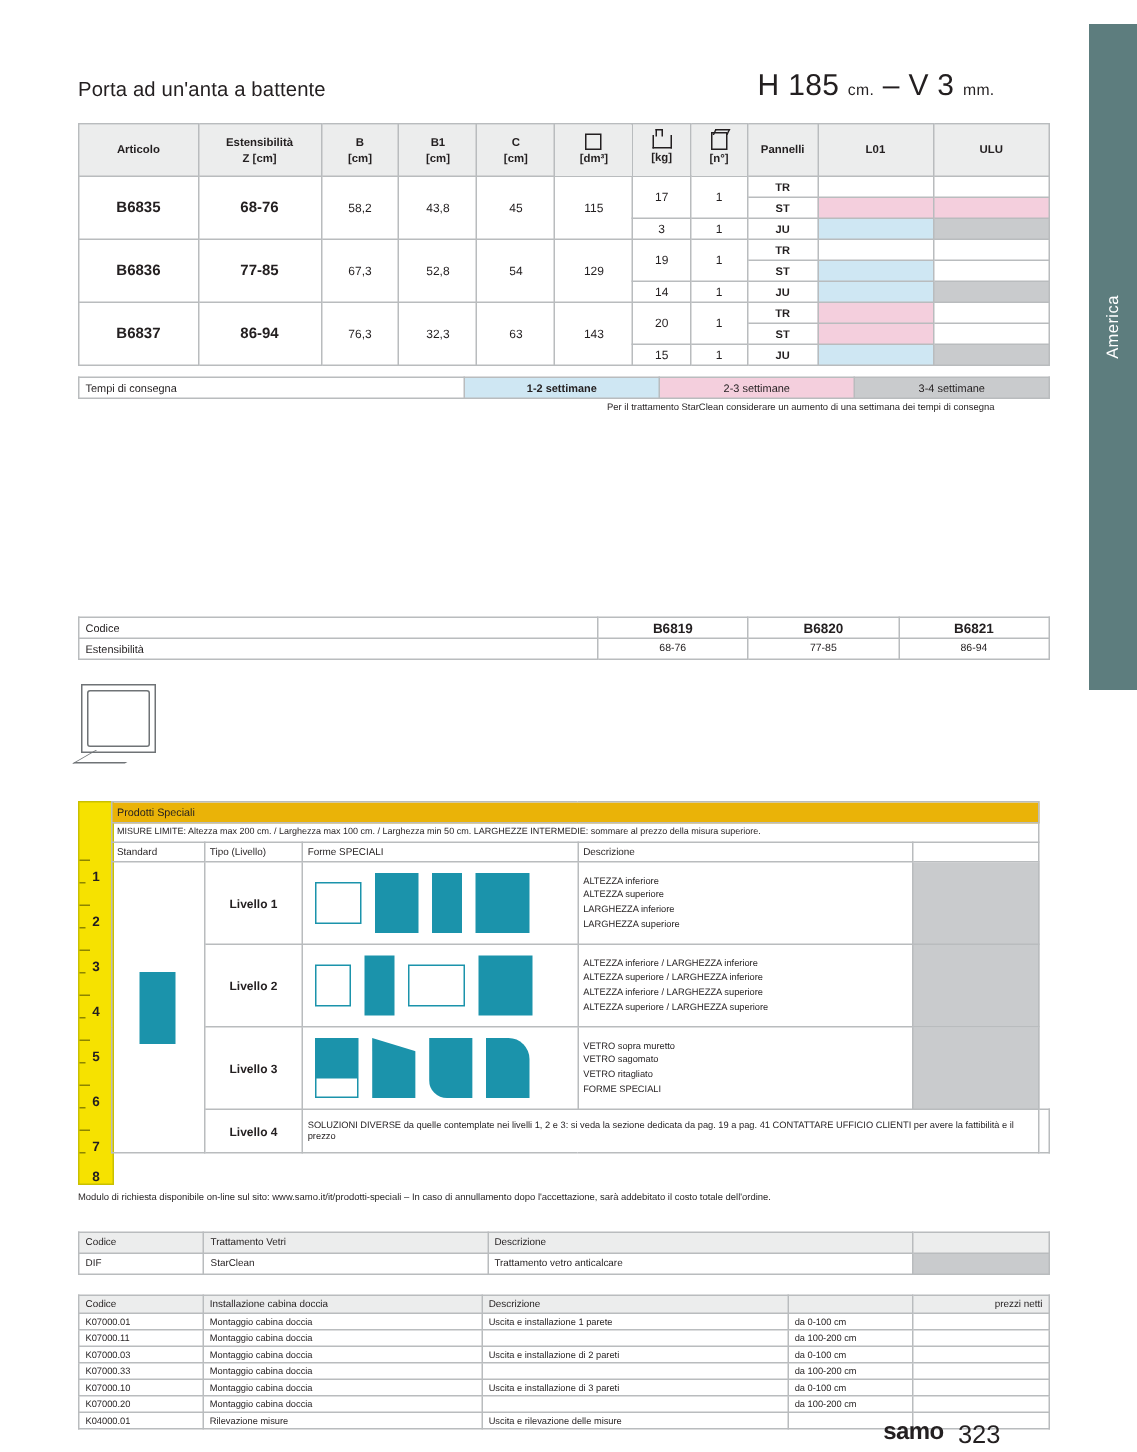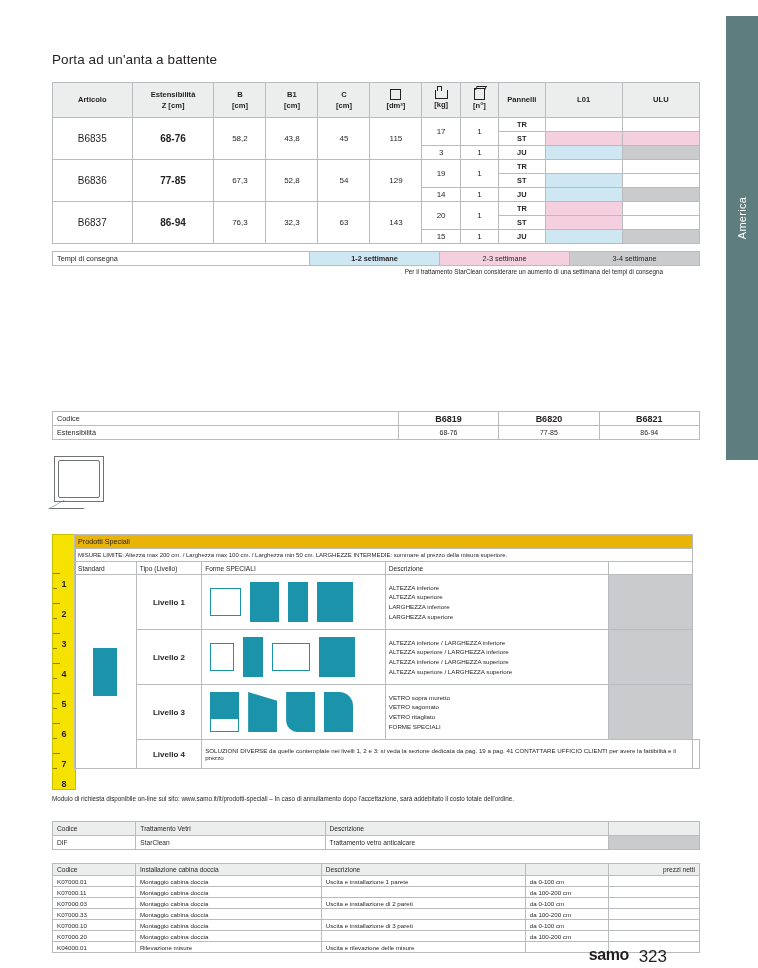--- a/index.html
+++ b/index.html
@@ -34,21 +34,21 @@
   table{border-collapse:collapse;}
   .main-table{
     position:absolute;left:52px;top:66px;width:648px;font-size:7.6px;
   }
   .main-table td,.main-table th{border:.5px solid #b9bcbe;padding:0;}
   .main-table .hdr td{
     background:#eceded;color:#231f20;font-weight:bold;text-align:center;
     height:34px;line-height:1.35;font-size:7.6px;vertical-align:middle;
   }
   .main-table .hdr td.two-line{line-height:1.5;}
-  .art{font-weight:normal;font-size:10px;text-align:center;}
+  .art{font-weight:bold;font-size:10px;text-align:center;}
   .ext{font-weight:bold;font-size:10px;text-align:center;}
   .num{text-align:center;font-size:8px;}
   .panel{text-align:center;font-size:7.4px;font-weight:bold;}
   .cell-h{height:13px;}
   .c-blue{background:#cfe7f3;font-weight:bold;}
   .c-pink{background:#f4cfdd;}
   .c-grey{background:#c9cbcd;}
   .icon-cell{position:relative;height:34px;}
 
   
@@ -130,20 +130,27 @@
   
   .brand{position:absolute;right:92px;bottom:20px;font-size:16px;font-weight:bold;letter-spacing:-.4px;}
   .pageno{position:absolute;right:54px;bottom:17px;font-size:17px;}
 </style>
 </head>
 <body>
 
 <div class="page">
 
   <div class="doc-title">Porta ad un'anta a battente</div>
+  <div class="doc-spec">
+    <span>H 185</span>
+    <span class="sm">cm.</span>
+    <span>–</span>
+    <span>V 3</span>
+    <span class="sm">mm.</span>
+  </div>
 
   <div class="side-tab">
     <span>America</span>
   </div>
 
   <table class="main-table">
     <tbody>
         <tr class="hdr">
       <td style="width:80px" class="two-line">
         <div>Articolo</div>

